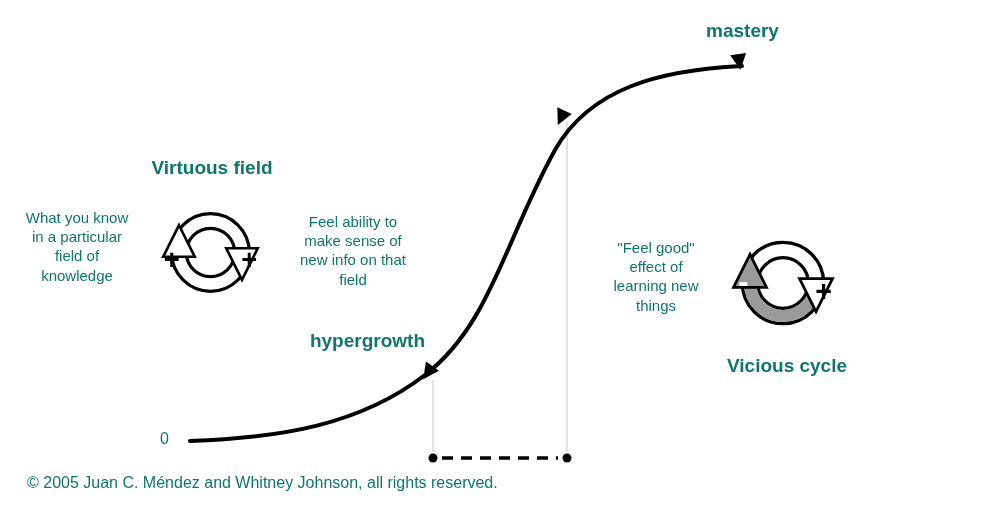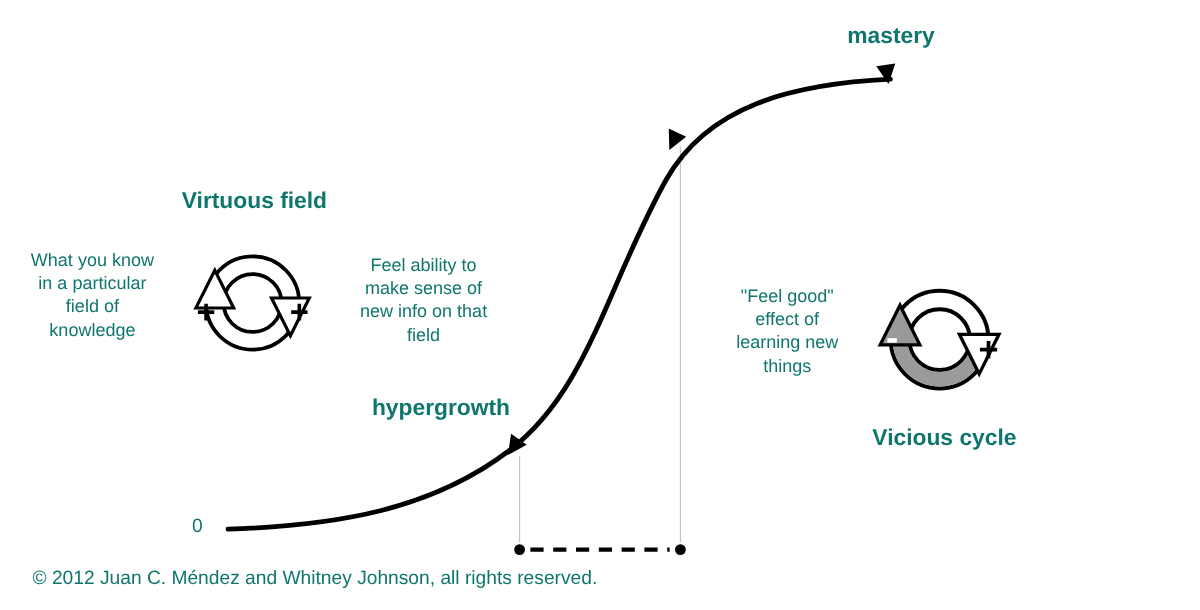--- a/index.html
+++ b/index.html
@@ -81,15 +81,15 @@
   <svg class="abs" style="left:728px;top:228px;" width="110" height="110" viewBox="0 0 100 100">
     <circle cx="50" cy="50" r="30" fill="none" stroke="#000" stroke-width="17"></circle>
     <circle cx="50" cy="50" r="30" fill="none" stroke="#fff" stroke-width="11"></circle>
     <path d="M 20 50 A 30 30 0 0 0 80 50" fill="none" stroke="#9a9a9a" stroke-width="11"></path>
     <polygon points="20,24 5,54 35,54" fill="#9a9a9a" stroke="#000" stroke-width="2.5"></polygon>
     <polygon points="80,76 65,46 95,46" fill="#fff" stroke="#000" stroke-width="2.5"></polygon>
     <text x="14" y="58" font-size="28" font-weight="bold" text-anchor="middle" fill="#ffffff">-</text>
     <text x="87" y="66" font-size="26" font-weight="bold" text-anchor="middle" fill="#000">+</text>
   </svg>
 
-  <div class="abs copyright" style="left:27px;top:474px;">© 2012 Juan C. Méndez and Whitney Johnson, all rights reserved.</div>
+  <div class="abs copyright" style="left:27px;top:474px;">© 2005 Juan C. Méndez and Whitney Johnson, all rights reserved.</div>
 
 </div>
 
 </body></html>

